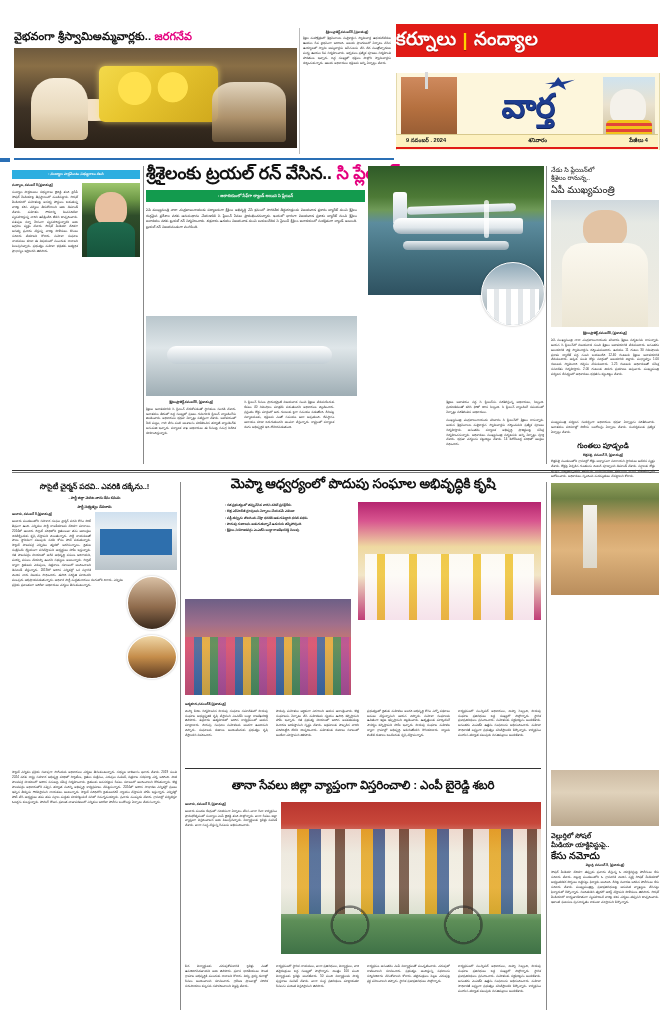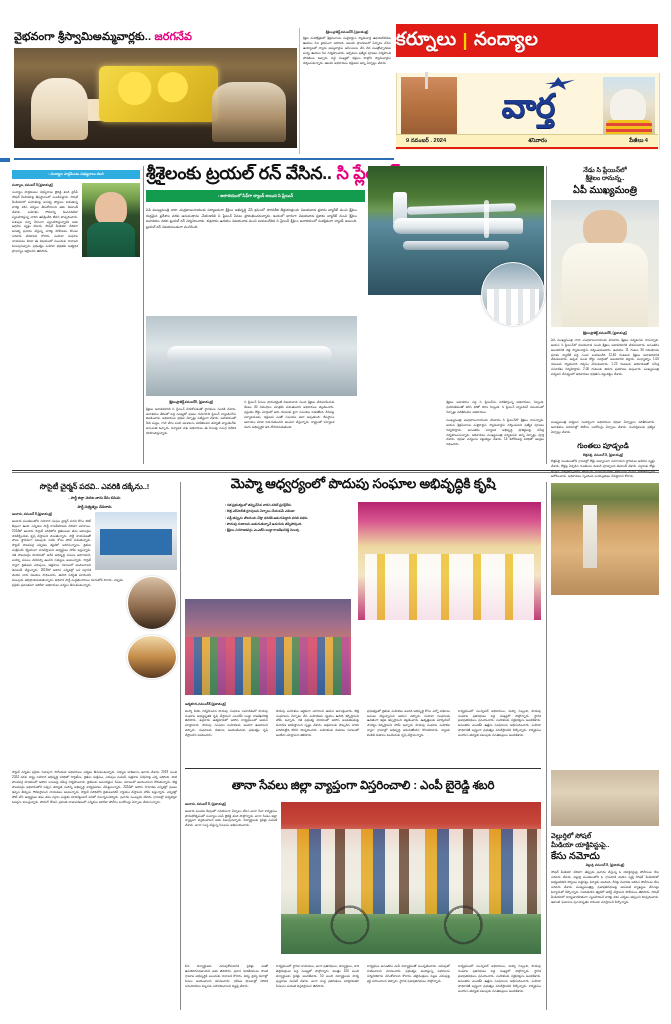--- a/index.html
+++ b/index.html
@@ -202,21 +202,21 @@
   .plane-small:before{
     content:"";position:absolute;left:10%;top:38%;width:78%;height:22%;
     background:linear-gradient(180deg,#ffffff,#c3ced5);border-radius:14px;
   }
 
   .ctop-cols{position:absolute;left:0;top:236px;width:398px;}
   .cc{width:96px;}
 
   
   .rcol{position:absolute;left:551px;top:166px;width:108px;}
-  .rcol h2{margin:0;font-size:6.4px;line-height:1.3;text-align:center;font-weight:bold;}
+  .rcol h2{margin:0;font-size:6.4px;line-height:1.3;font-weight:normal;}
   .rcol h2 .big{font-size:9.6px;display:block;margin-top:1px;}
   .cm-photo{
     margin-top:4px;width:108px;height:127px;
     background:linear-gradient(180deg,#cfd8dd 0%,#e6e9e4 18%,#f0ece0 100%);
     position:relative;overflow:hidden;
   }
   .cm-photo:before{
     content:"";position:absolute;left:30%;top:8%;width:40%;height:30%;
     background:#e2c3a4;border-radius:44%;
   }

